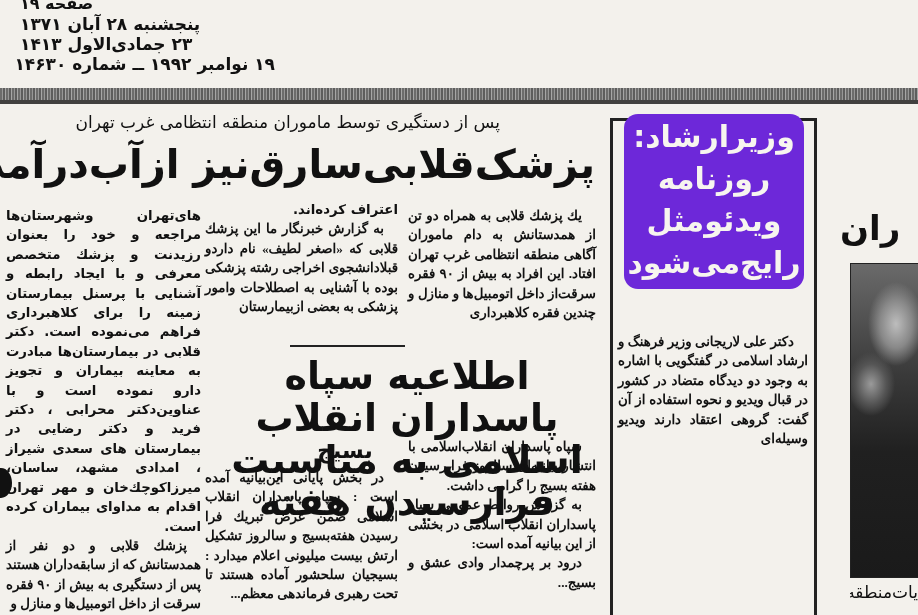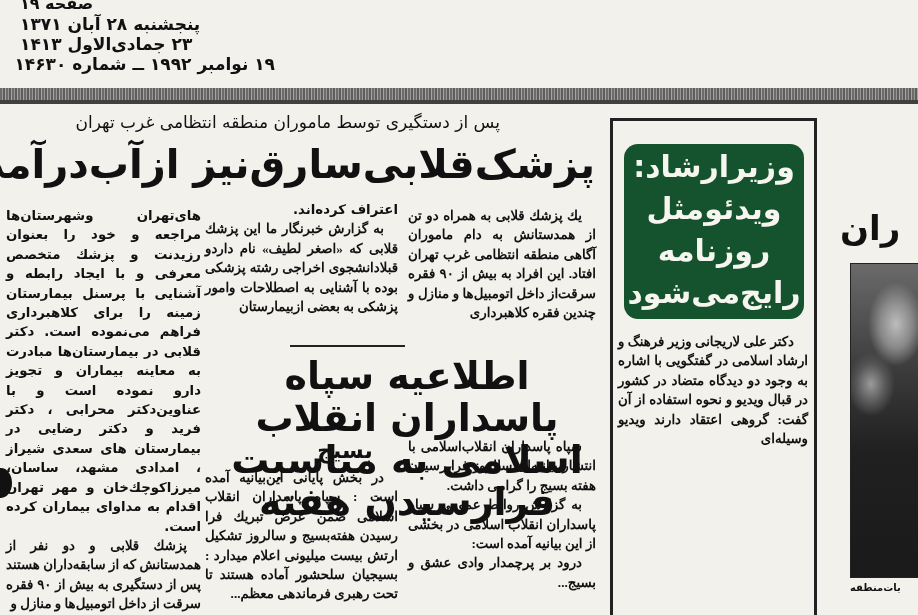--- a/index.html
+++ b/index.html
@@ -36,34 +36,34 @@
   .hline { left: 290px; top: 345px; width: 115px; height: 2px; background: #222; }
 
   
   .headline2 { left: 212px; top: 355px; width: 390px; font-size: 38px; font-weight: 900; line-height: 42px; text-align: center; }
   .headline2b { left: 290px; top: 438px; width: 110px; font-size: 22px; font-weight: 900; text-align: center; }
   .c2a { left: 408px; top: 437px; width: 188px; }
   .c2b { left: 205px; top: 468px; width: 193px; }
 
   
   .box { left: 610px; top: 118px; width: 201px; height: 510px; border: 3px solid #222; border-bottom: none; }
-  .boxhead { left: 624px; top: 144px; width: 180px; height: 175px;
-    background: #14532d; color: #f7f5ef; border-radius: 14px;
+  .boxhead { left: 624px; top: 114px; width: 180px; height: 175px;
+    background: #6d28d9; color: #f7f5ef; border-radius: 14px;
     font-size: 30px; font-weight: 900; line-height: 42px; text-align: center; padding-top: 2px; box-sizing: border-box; }
   .c3 { left: 618px; top: 318px; width: 190px; }
 
   
   .rhead { left: 840px; top: 208px; width: 78px; font-size: 34px; font-weight: 900; text-align: left; white-space: nowrap; overflow: hidden; }
   .photo { left: 850px; top: 263px; width: 68px; height: 313px;
     background:
       radial-gradient(ellipse 40px 60px at 45px 60px, #bdbdbd 0%, #888 40%, transparent 70%),
       radial-gradient(ellipse 30px 40px at 20px 120px, #9a9a9a 0%, #555 50%, transparent 80%),
       linear-gradient(180deg,#6a6a6a 0%,#3a3a3a 35%,#202020 60%,#1a1a1a 100%);
     border: 1px solid #222; }
-  .caption { left: 850px; top: 582px; width: 68px; font-size: 10px; font-weight: bold; white-space: nowrap; overflow: hidden; }
+  .caption { left: 850px; top: 582px; width: 68px; font-size: 17px; font-weight: normal; white-space: nowrap; overflow: hidden; }
 
   
   .blob { left: -10px; top: 468px; width: 22px; height: 30px; border-radius: 50%; background: #111; }
 </style>
 </head>
 <body>
 
 <div class="abs rtl dateblock">
   <div class="pg">صفحه ۱۹</div>
   <div>پنجشنبه ۲۸ آبان ۱۳۷۱</div>
@@ -95,22 +95,22 @@
   <p class="indent">به گزارش روابط عمومی سپاه پاسداران انقلاب اسلامی در بخشی از این بیانیه آمده است:</p>
   <p class="indent">درود بر پرچمدار وادی عشق و بسیج...</p>
 </div>
 <div class="abs rtl col c2b">
   <p class="indent">در بخش پایانی این‌بیانیه آمده است : سپاه پاسداران انقلاب اسلامی ضمن عرض تبریك فرا رسیدن هفته‌بسیج و سالروز تشکیل ارتش بیست میلیونی اعلام میدارد : بسیجیان سلحشور آماده هستند تا تحت رهبری فرماندهی معظم...</p>
 </div>
 
 <div class="abs box"></div>
 <div class="abs rtl boxhead">
   <div>وزیرارشاد:</div>
+  <div>روزنامه</div>
   <div>ویدئومثل</div>
-  <div>روزنامه</div>
   <div>رایج‌می‌شود</div>
 </div>
 <div class="abs rtl col c3">
   <p class="indent" style="margin-top:14px">دکتر علی لاریجانی وزیر فرهنگ و ارشاد اسلامی در گفتگویی با اشاره به وجود دو دیدگاه متضاد در کشور در قبال ویدیو و نحوه استفاده از آن گفت: گروهی اعتقاد دارند ویدیو وسیله‌ای</p>
 </div>
 
 <div class="abs rtl rhead">ران</div>
 <div class="abs photo"></div>
 <div class="abs rtl caption">یات‌منطقه</div>
 

